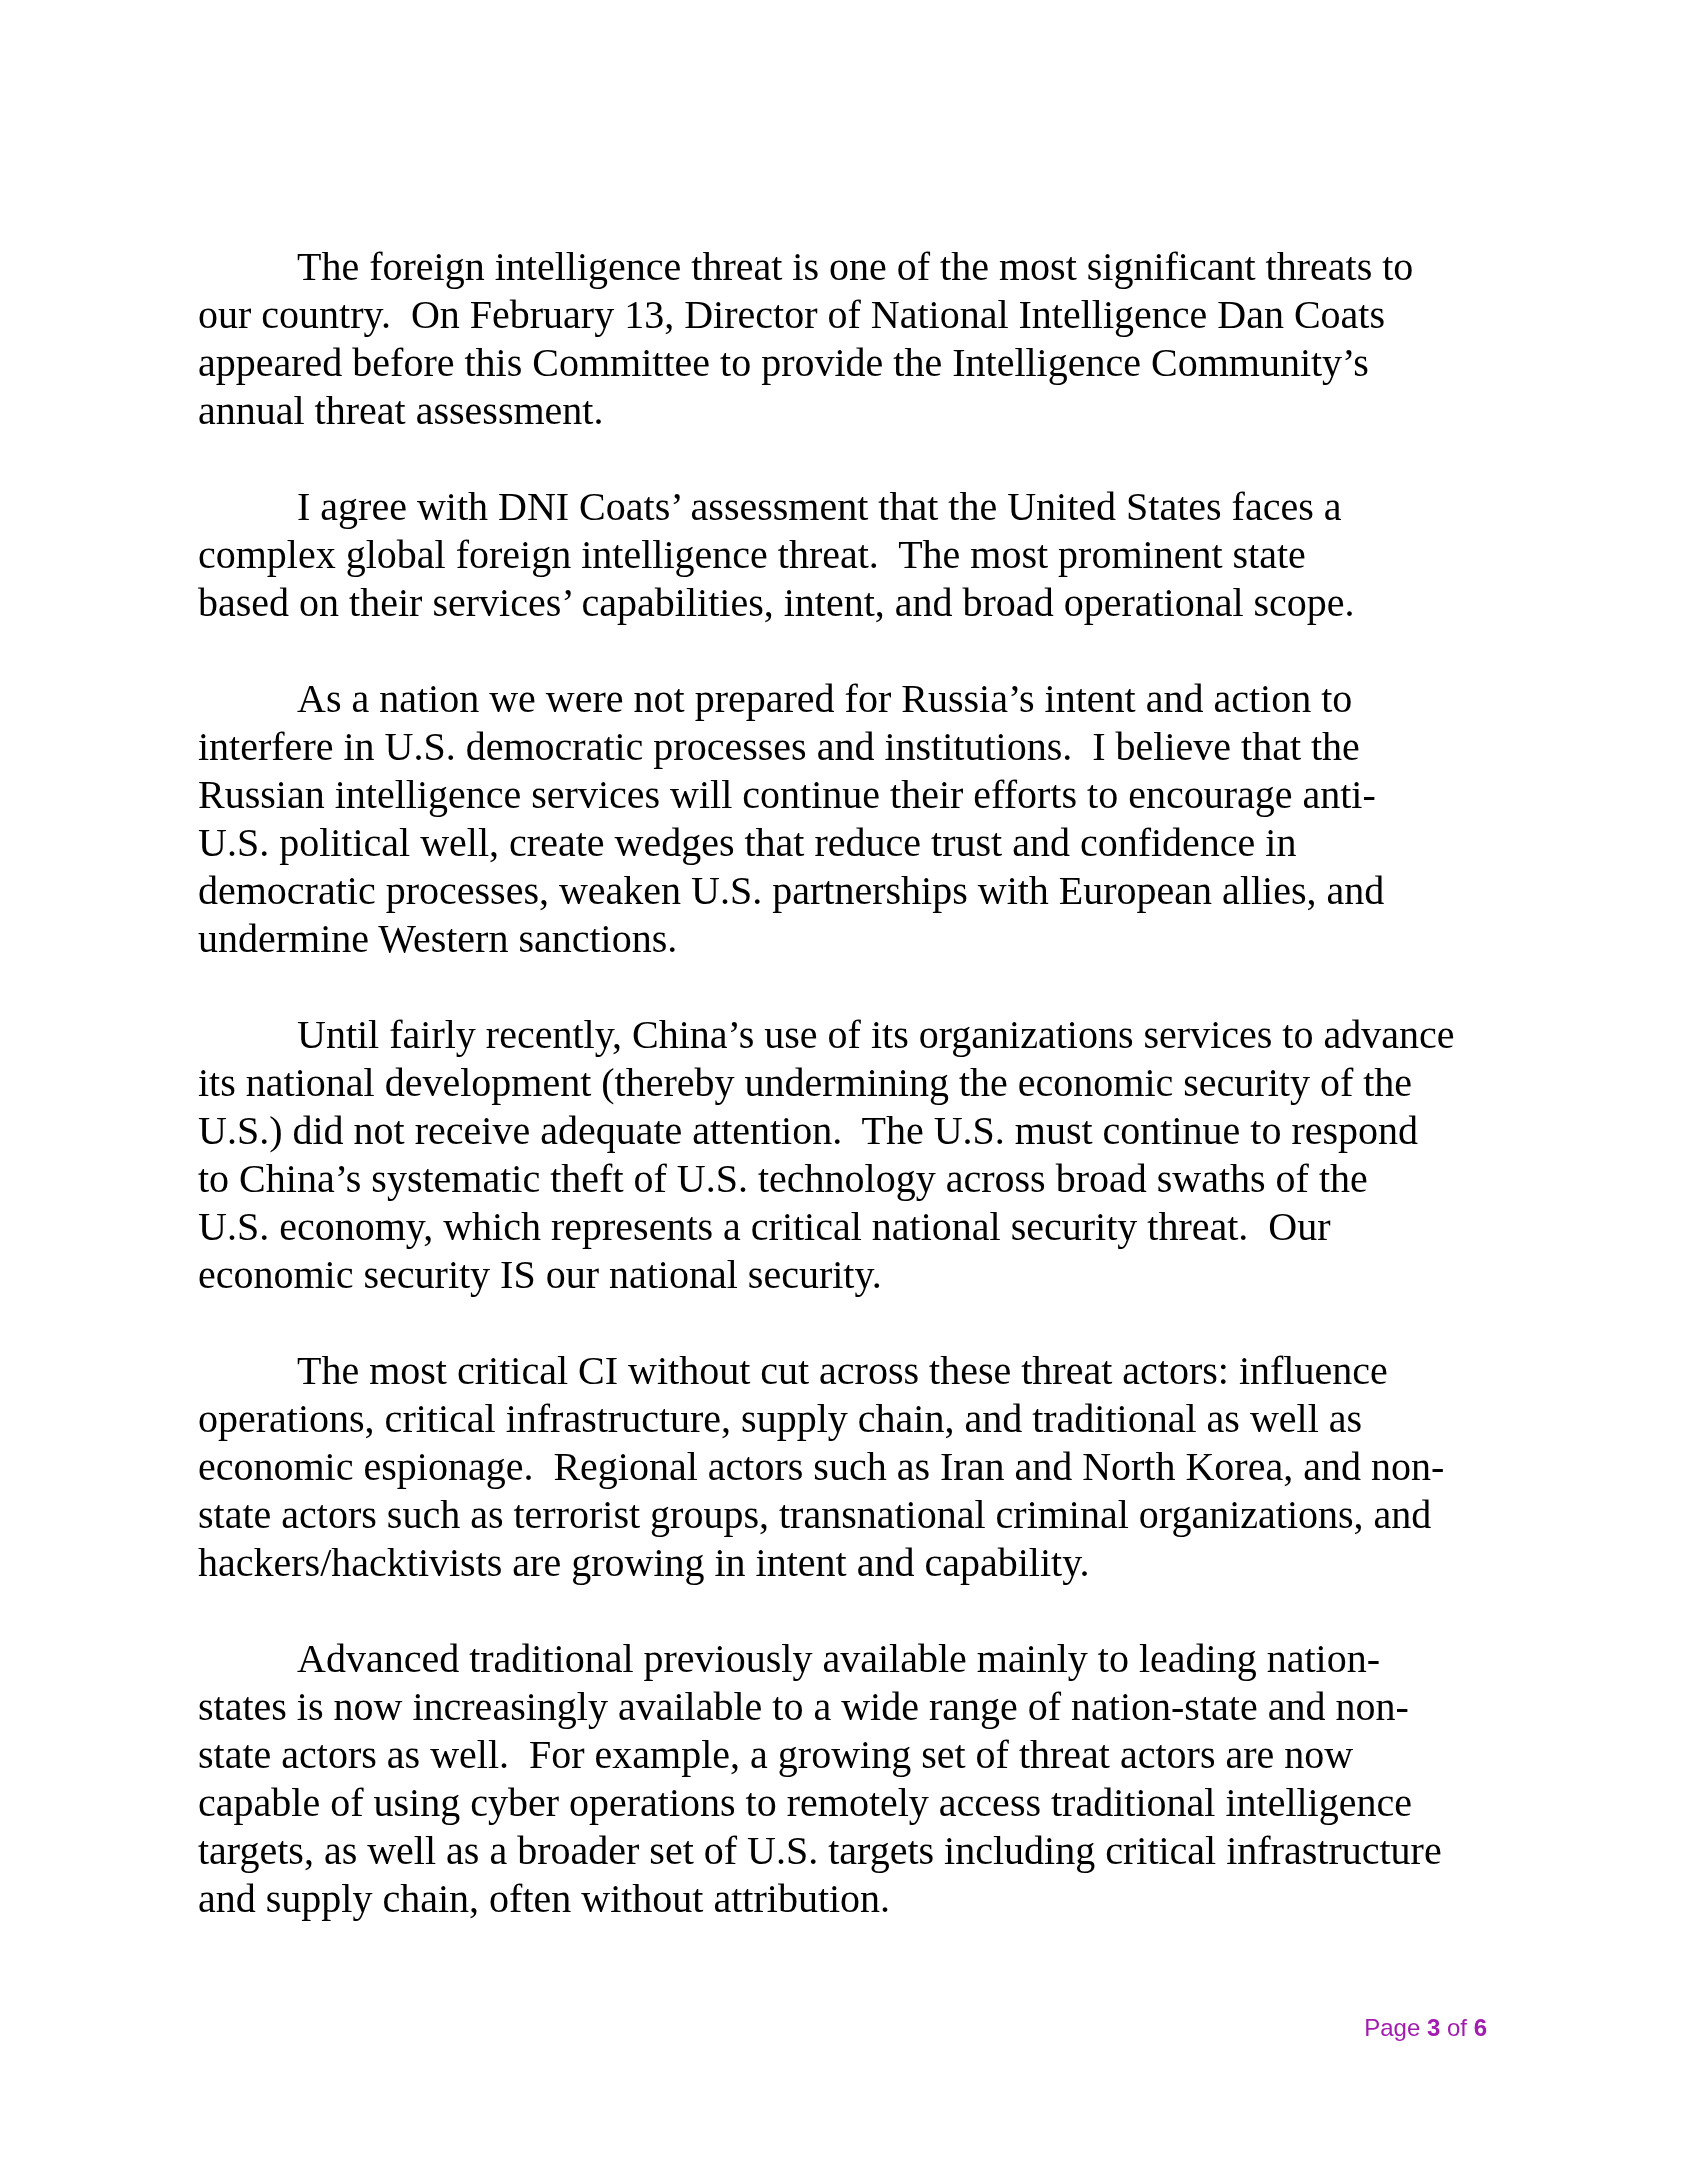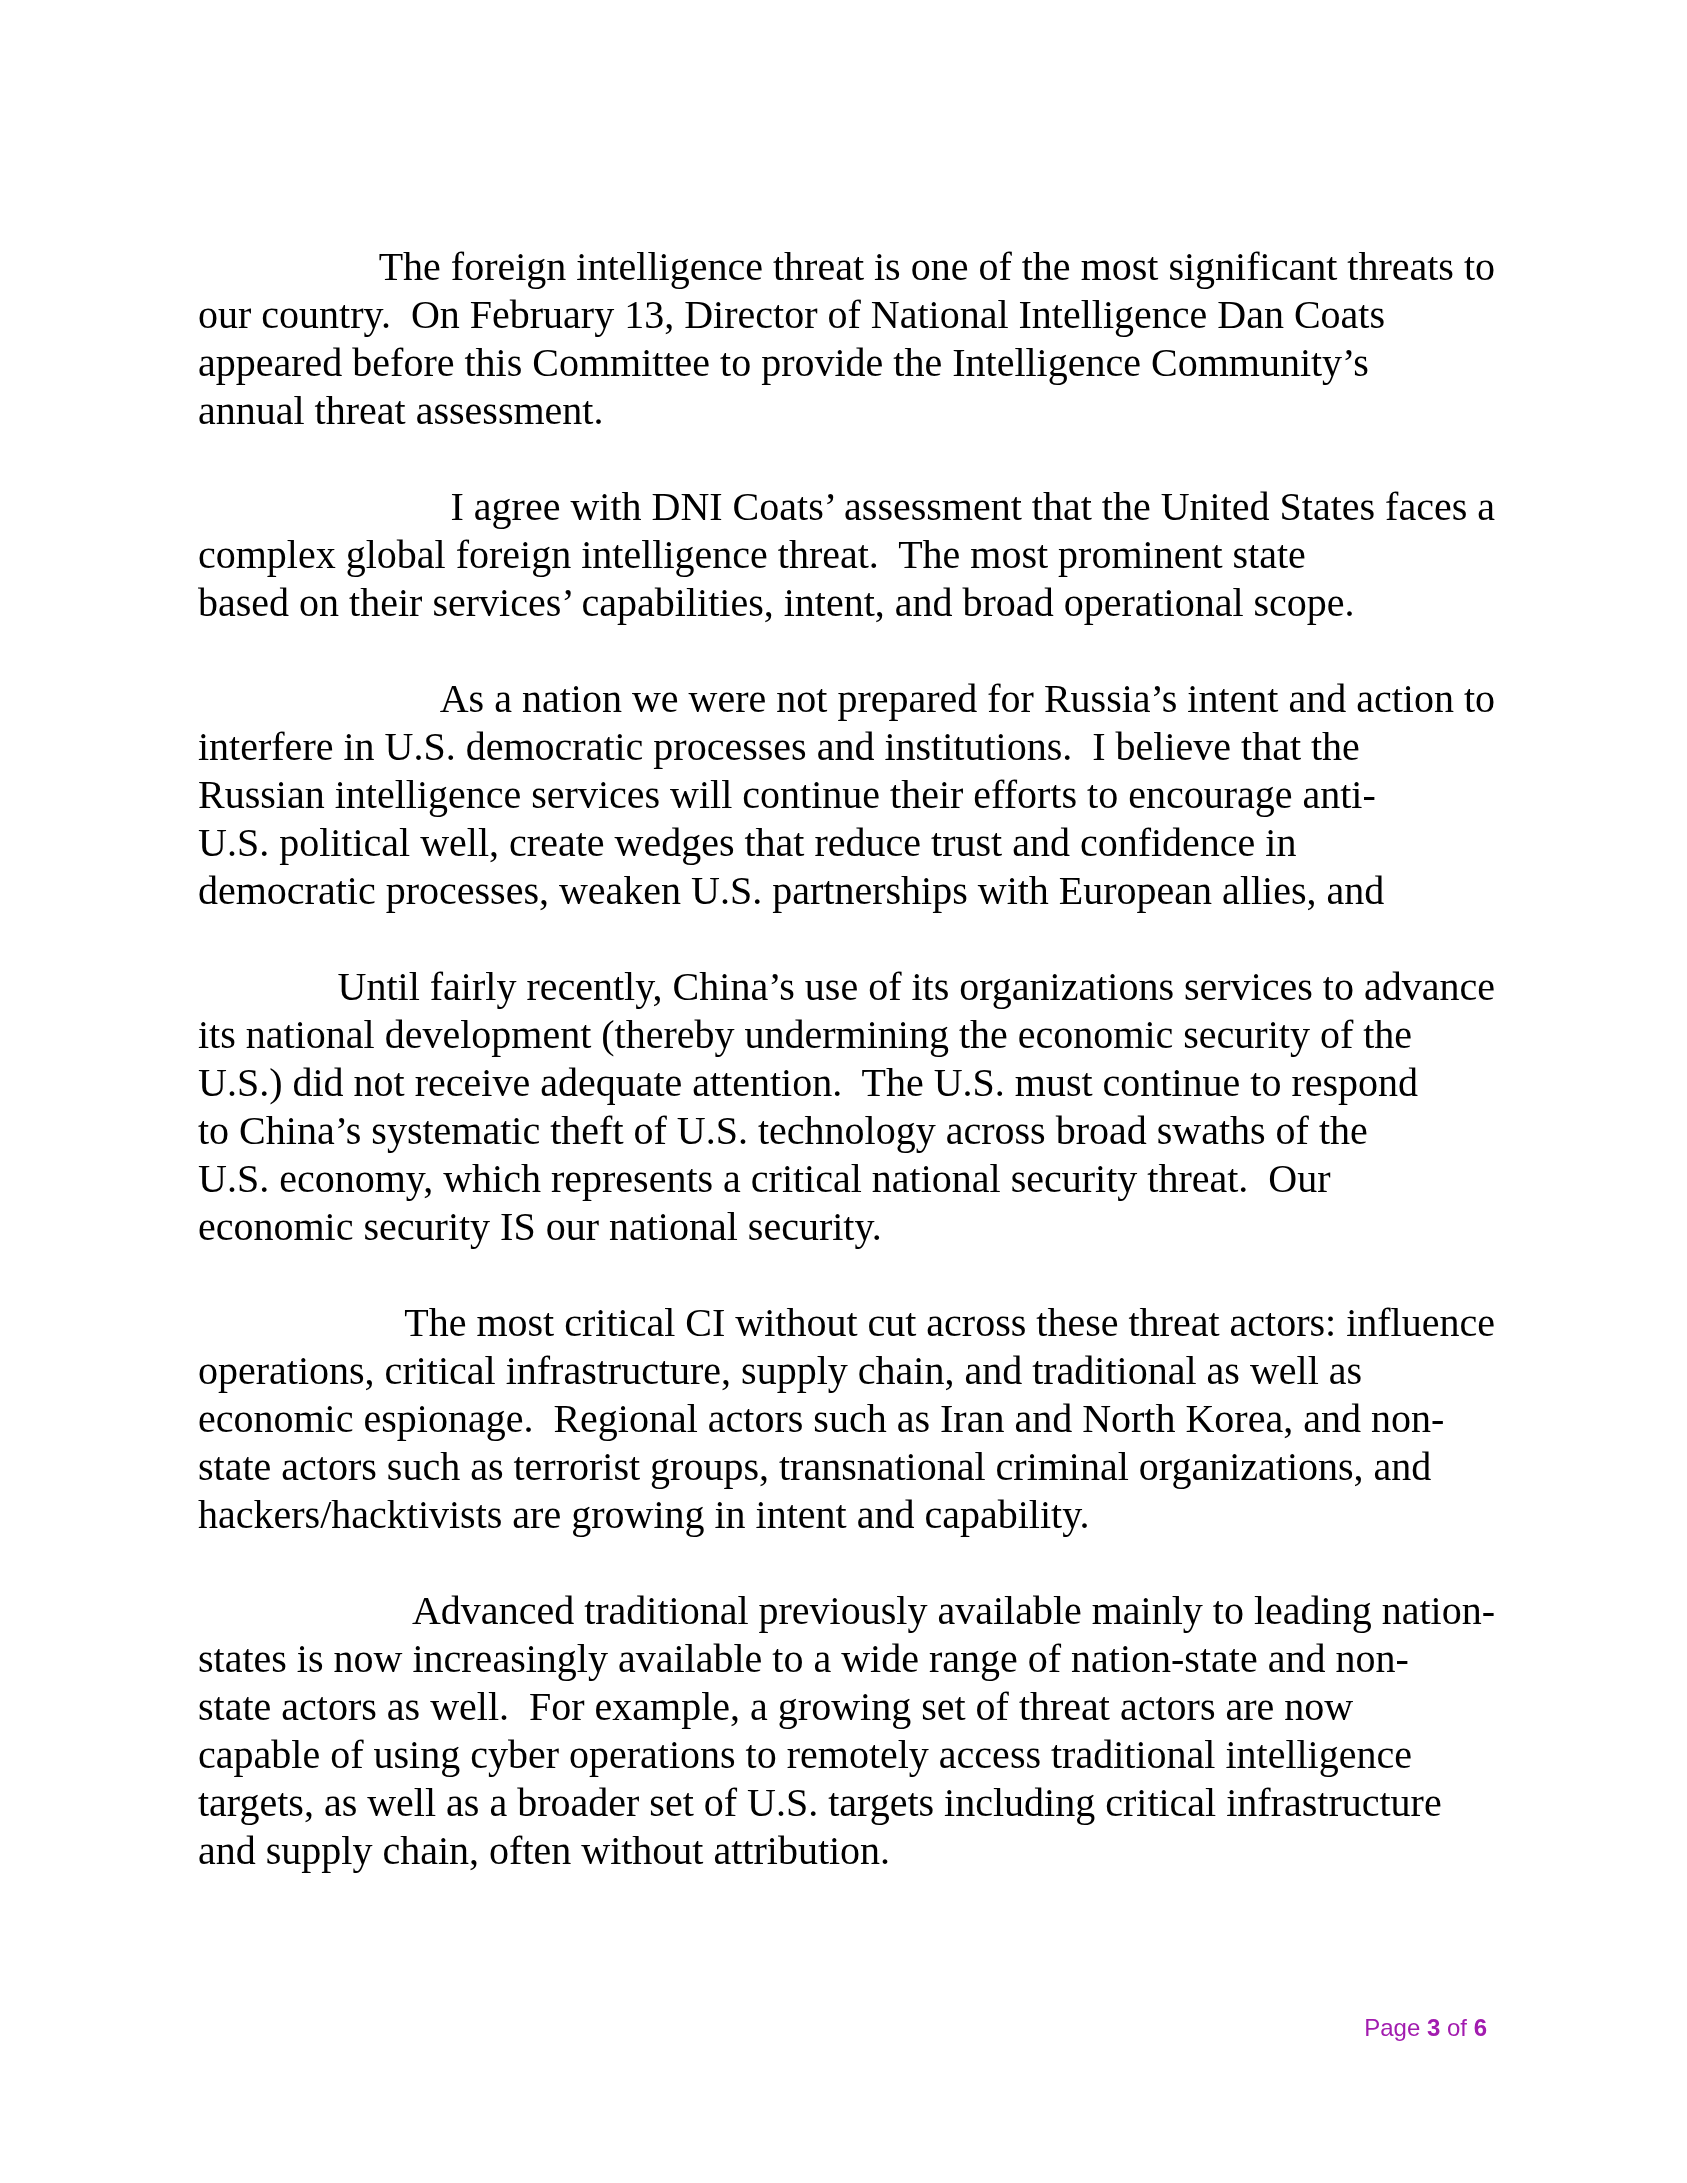--- a/index.html
+++ b/index.html
@@ -34,21 +34,20 @@
   .paragraph {
     margin: 0 0 48px 0;
   }
   .line {
     display: block;
     white-space: pre;
     height: 48px;
   }
   .line.first {
     padding-left: 99px;
-    text-align: right;
   }
   .footer {
     position: absolute;
     right: 200px;
     top: 2013px;
     font-family: "Liberation Sans", "DejaVu Sans", sans-serif;
     font-size: 24px;
     line-height: 29px;
     color: #a21caf;
     white-space: pre;
@@ -72,20 +71,21 @@
         <span class="line first">I agree with DNI Coats’ assessment that the United States faces a</span>
         <span class="line">complex global foreign intelligence threat.  The most prominent state</span>
         <span class="line">based on their services’ capabilities, intent, and broad operational scope.</span>
       </div>
       <div class="paragraph">
         <span class="line first">As a nation we were not prepared for Russia’s intent and action to</span>
         <span class="line">interfere in U.S. democratic processes and institutions.  I believe that the</span>
         <span class="line">Russian intelligence services will continue their efforts to encourage anti-</span>
         <span class="line">U.S. political well, create wedges that reduce trust and confidence in</span>
         <span class="line">democratic processes, weaken U.S. partnerships with European allies, and</span>
+        <span class="line">undermine Western sanctions.</span>
       </div>
       <div class="paragraph">
         <span class="line first">Until fairly recently, China’s use of its organizations services to advance</span>
         <span class="line">its national development (thereby undermining the economic security of the</span>
         <span class="line">U.S.) did not receive adequate attention.  The U.S. must continue to respond</span>
         <span class="line">to China’s systematic theft of U.S. technology across broad swaths of the</span>
         <span class="line">U.S. economy, which represents a critical national security threat.  Our</span>
         <span class="line">economic security IS our national security.</span>
       </div>
       <div class="paragraph">

